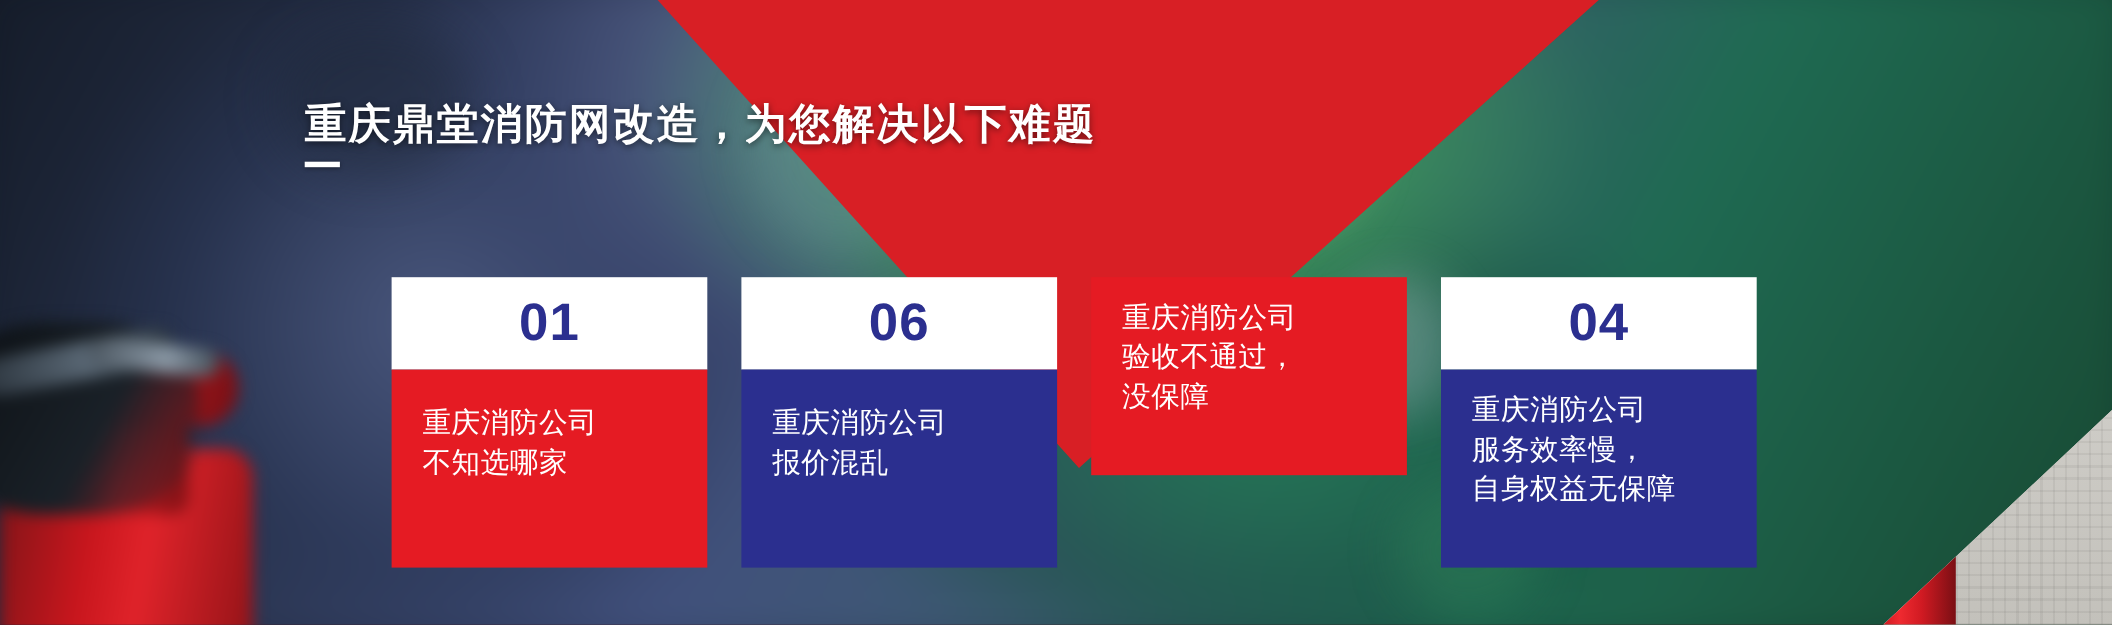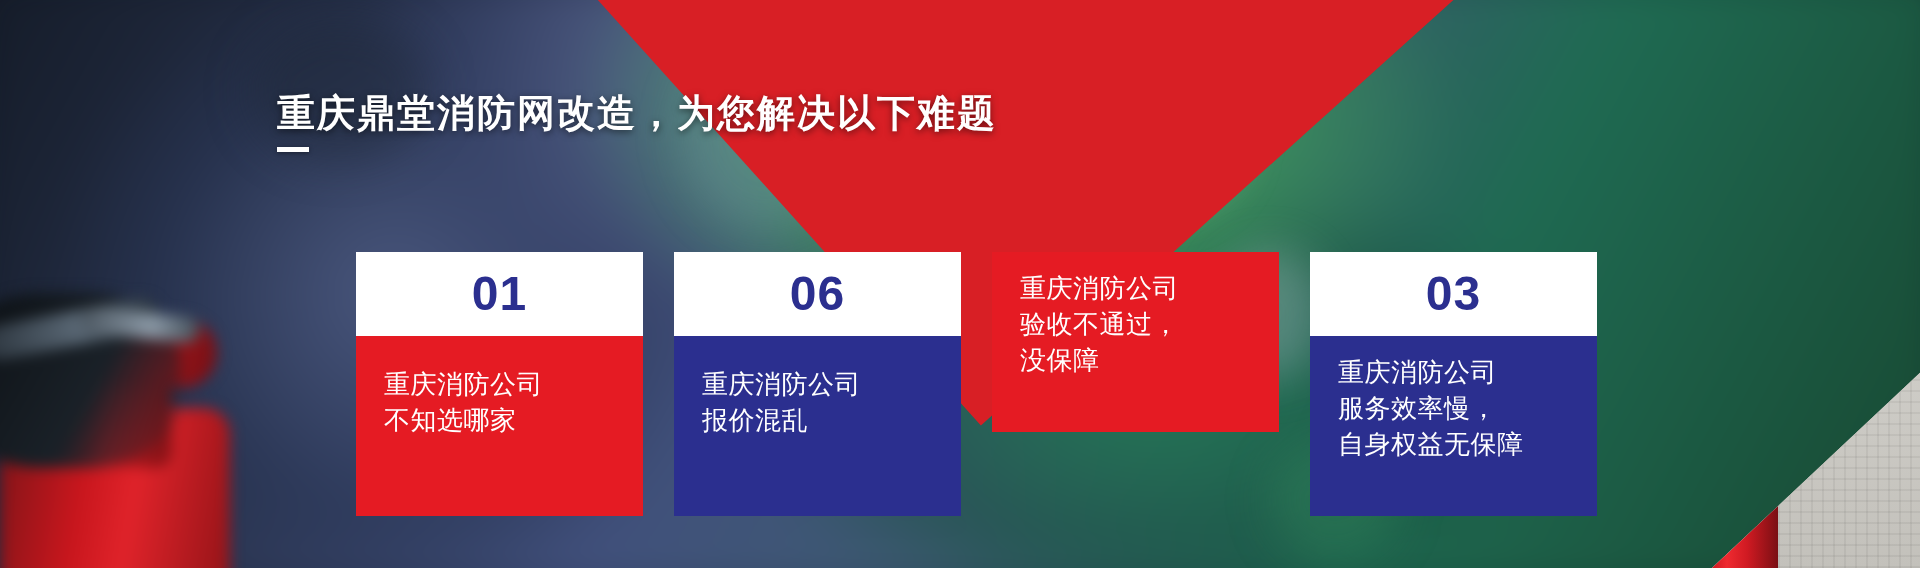--- a/index.html
+++ b/index.html
@@ -211,21 +211,21 @@
     <div class="card red three">
       <div class="card-body">
         <p>重庆消防公司
 验收不通过，
 没保障</p>
       </div>
     </div>
 
     <div class="card blue four">
       <div class="card-num">
-        <span>03</span>
+        <span>04</span>
       </div>
       <div class="card-body">
         <p>重庆消防公司
 服务效率慢，
 自身权益无保障</p>
       </div>
     </div>
 
   </div>
 </div>

